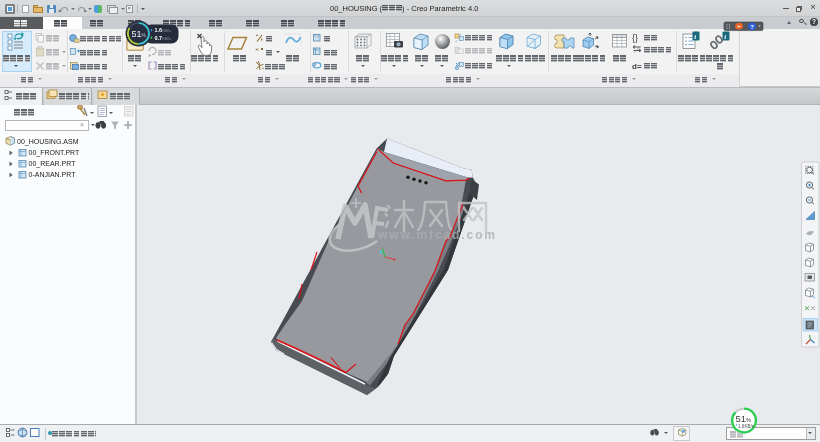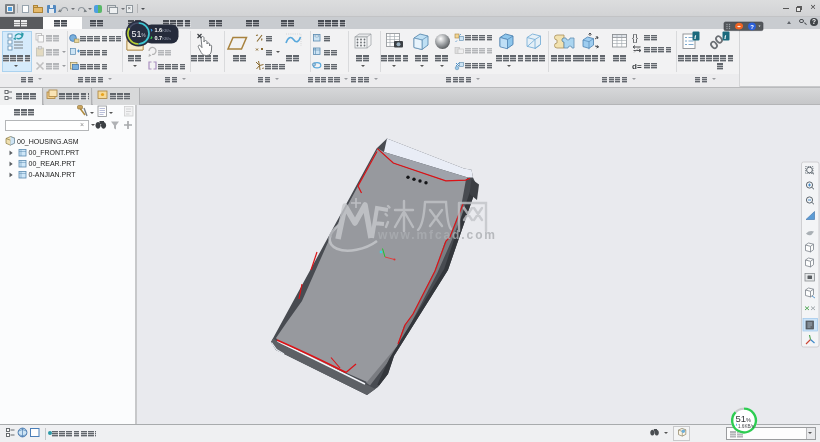--- a/index.html
+++ b/index.html
@@ -55,20 +55,21 @@
  <div class="ab" style="left:109px;top:6.5px;width:9px;height:7px;background:#eef0f1;border:1px solid #8f979d"></div>
  <div class="dn" style="left:120.5px;top:8px;border-top-color:#6e7277"></div>
  <div class="ab" style="left:125.5px;top:5px;width:7.5px;height:7.5px;border:1px solid #8f979d;background:#eef0f1;font-size:6px;color:#5a5e62;text-align:center;line-height:5.5px">×</div>
  <div class="ab" style="left:136.5px;top:4px;width:1px;height:9px;background:#b4b5b7"></div>
  <div class="dn" style="left:140.5px;top:8px;border-top-color:#4a4e52"></div>
  <div class="ab" style="left:782.5px;top:7.5px;width:6.5px;height:1.3px;background:#565656"></div>
  <div class="ab" style="left:797px;top:5.5px;width:5px;height:4.5px;border:1px solid #5a5a5a;background:#ececec"></div>
  <div class="ab" style="left:795.5px;top:7px;width:5px;height:4.5px;border:1px solid #5a5a5a;background:#ececec"></div>
  <div class="ab" style="left:808px;top:1px;width:10px;height:12px;font-size:9.5px;color:#3a3a3a;text-align:center;line-height:12px">×</div>
 </div>
+<div id="title" class="ab">00_HOUSING (<span style="display:inline-block;width:20px;height:6.5px;background:repeating-linear-gradient(0deg,rgba(243,243,245,.6) 0 1px,rgba(243,243,245,0) 1px 2.2px),repeating-linear-gradient(90deg,#4a4e54 0 5.6px,rgba(0,0,0,0) 5.6px 7px)"></span>) - Creo Parametric 4.0</div>
 <div id="tabrow" class="ab">
  <div class="tab" style="left:0;width:43px;background:#595b5e"></div>
  <div class="zh w" style="left:14px;top:3px;width:13px"></div>
  <div class="tab" style="left:43px;width:39px;background:#fdfdfd"></div>
  <div class="zh d" style="left:54px;top:3px;width:13px"></div>
  <div class="zh d" style="left:90px;top:3px;width:13px"></div>
  <div class="zh d" style="left:128px;top:3px;width:13px"></div>
  <div class="zh d" style="left:163px;top:3px;width:28px"></div>
  <div class="zh d" style="left:209px;top:3px;width:13px"></div>
  <div class="zh d" style="left:246px;top:3px;width:13px"></div>

